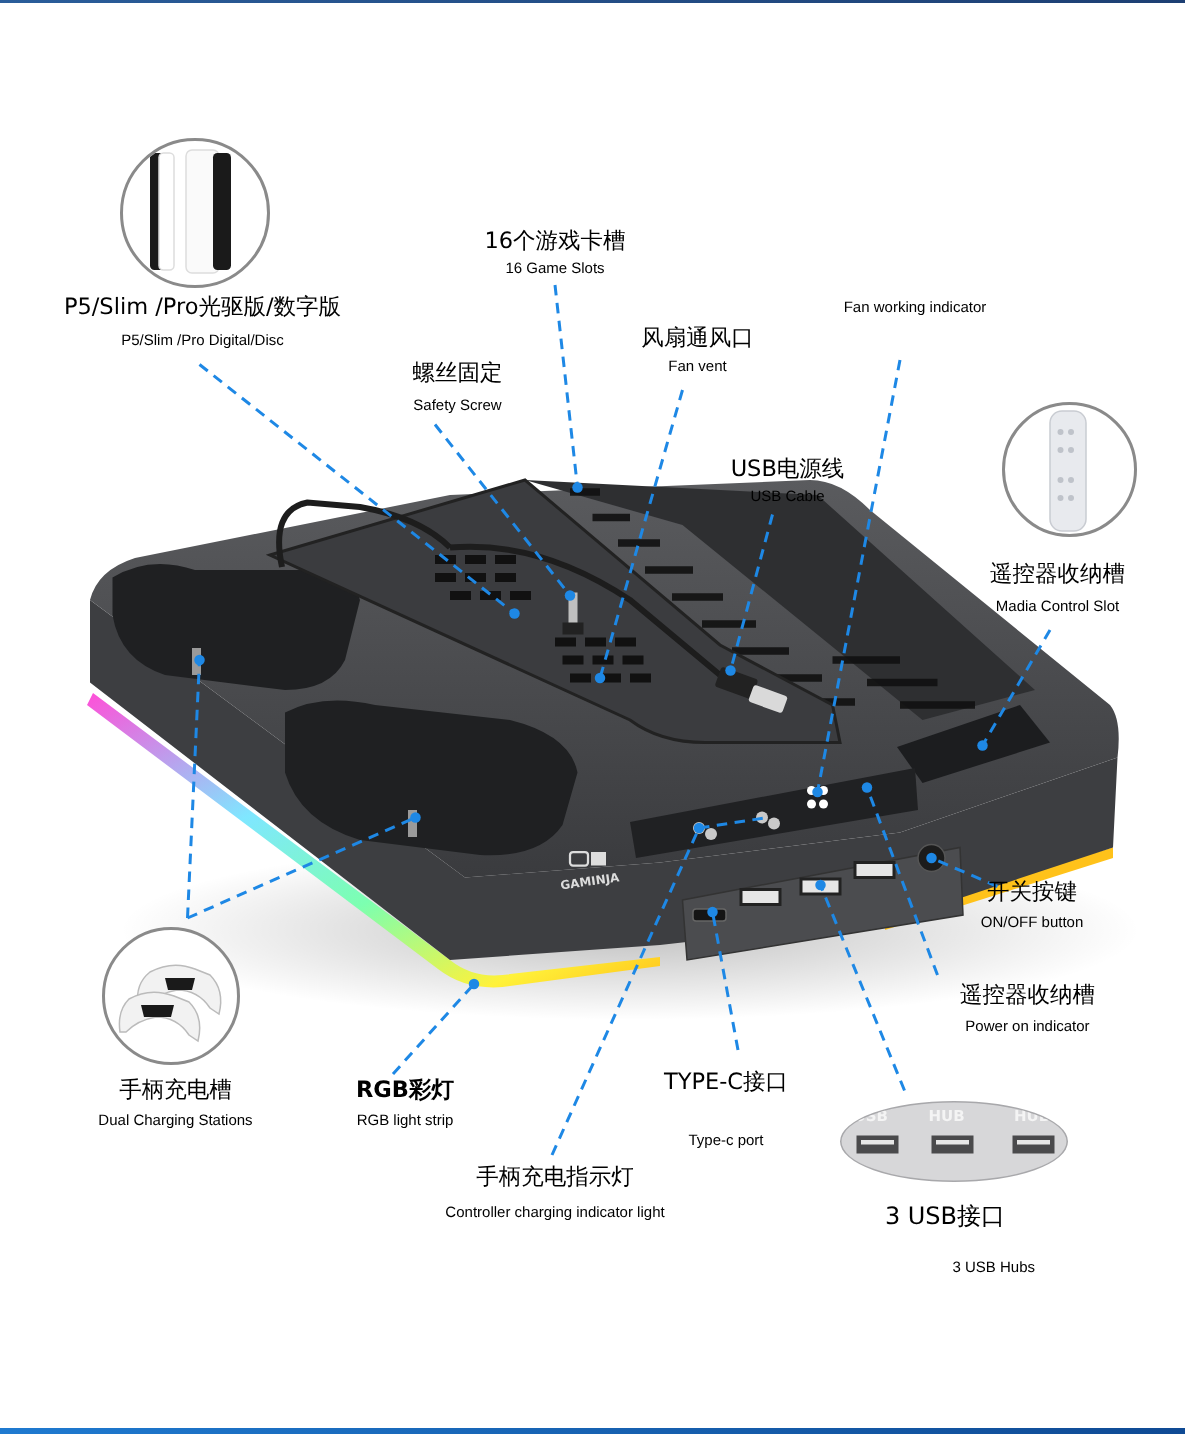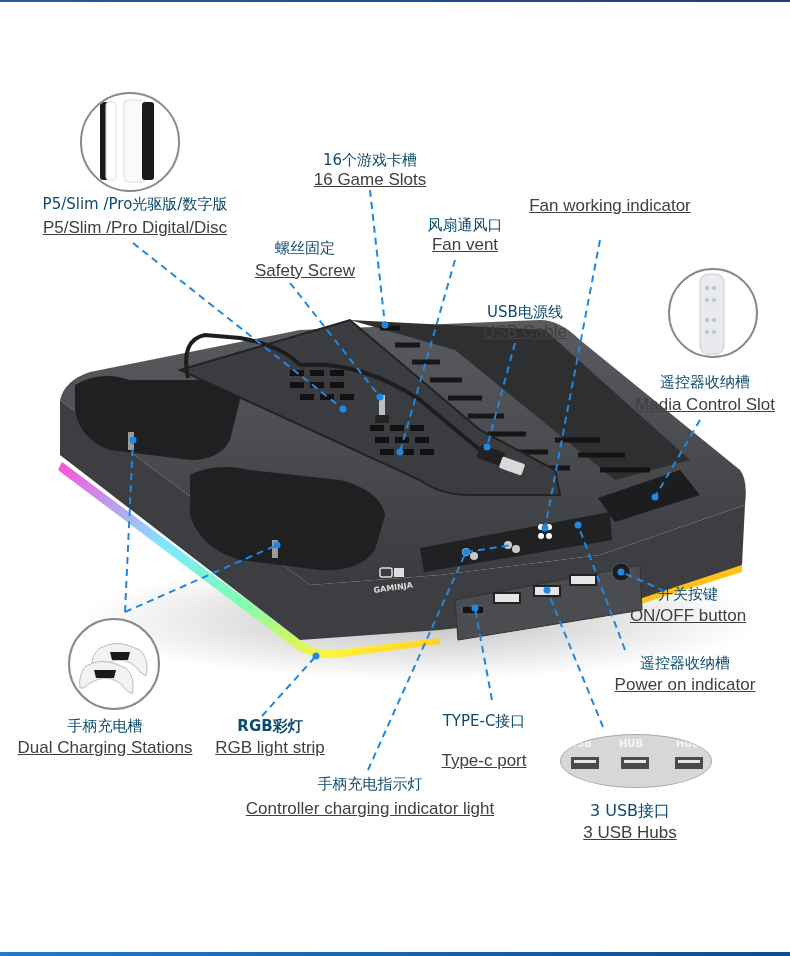--- a/index.html
+++ b/index.html
@@ -1,21 +1,21 @@
 <!DOCTYPE html>
 <html><head>
 <meta charset="utf-8">
 <style>
   html, body { margin:0; padding:0; }
   body { width:790px; height:956px; position:relative; overflow:hidden; background:#ffffff; font-family:"Liberation Sans", "DejaVu Sans", sans-serif; color:#1a1a1a; }
   .topbar { position:absolute; left:0; top:0; width:790px; height:2px; background:linear-gradient(90deg,#2a5d9a,#1d3f73); }
   .bottombar { position:absolute; left:0; bottom:0; width:790px; height:4px; background:linear-gradient(90deg,#1f7ad0,#0f4a94); }
   .label { position:absolute; text-align:center; white-space:nowrap; }
-  .label .cn { font-family:"DejaVu Sans", sans-serif; font-size:15px; color:#0c4a6e; line-height:20px; }
-  .label .en { font-size:17px; color:#404040; line-height:20px;text-decoration:underline; }
+  .label .cn { font-family:"DejaVu Sans", sans-serif; font-size:15px; color:#000000; line-height:20px; }
+  .label .en { font-size:10px; color:#000000; line-height:20px; }
   .label .cn.bold { font-weight:bold; }
   .circle { position:absolute; border:2px solid #8a8a8a; border-radius:50%; background:#fff; overflow:hidden; }
   svg.overlay { position:absolute; left:0; top:0; }
 </style>
 </head>
 <body>
 
 <div class="topbar"></div>
 
 <svg class="overlay" width="790" height="956" viewBox="0 0 790 956">
@@ -233,21 +233,21 @@
 </div>
 
 <div class="circle" style="left:68px;top:618px;width:88px;height:88px;">
   <svg width="88" height="88">
     <path d="M30 28 Q45 20 60 26 L70 30 Q80 40 76 56 L70 52 Q62 40 48 40 Q36 42 28 50 L22 50 Q20 36 30 28 Z" fill="#f2f2f2" stroke="#bbb"></path>
     <path d="M40 32 L60 32 L58 40 L42 40 Z" fill="#1a1a1a"></path>
     <path d="M16 46 Q30 38 46 44 L56 48 Q66 58 62 74 L56 70 Q48 58 34 58 Q22 60 14 68 L10 68 Q8 54 16 46 Z" fill="#f2f2f2" stroke="#bbb"></path>
     <path d="M24 50 L46 50 L44 58 L26 58 Z" fill="#1a1a1a"></path>
   </svg>
 </div>
-<div class="label" style="left:5px;top:716px;width:200px;">
+<div class="label" style="left:17px;top:716px;width:200px;">
   <div class="cn">手柄充电槽</div>
   <div class="en" style="margin-top:2px;text-align:center;">Dual Charging Stations</div>
 </div>
 
 <div class="label" style="left:210px;top:716px;width:120px;">
   <div class="cn bold">RGB彩灯</div>
   <div class="en" style="margin-top:2px;">RGB light strip</div>
 </div>
 
 <div class="label" style="left:424px;top:711px;width:120px;">
@@ -268,16 +268,16 @@
     <rect x="10" y="22" width="28" height="12" fill="#4a4a4c"></rect>
       <rect x="13" y="25" width="22" height="3" fill="#e6e6e6"></rect>
     <rect x="60" y="22" width="28" height="12" fill="#4a4a4c"></rect>
       <rect x="63" y="25" width="22" height="3" fill="#e6e6e6"></rect>
     <rect x="114" y="22" width="28" height="12" fill="#4a4a4c"></rect>
       <rect x="117" y="25" width="22" height="3" fill="#e6e6e6"></rect>
   </svg>
 </div>
 <div class="label" style="left:570px;top:801px;width:120px;">
   <div class="cn" style="font-size:16px;">3 USB接口</div>
-  <div class="en" style="margin-top:2px;">3 USB Hubs</div>
+  <div class="en" style="margin-top:15px;text-align:right;">3 USB Hubs</div>
 </div>
 
 <div class="bottombar"></div>
 
 </body></html>

